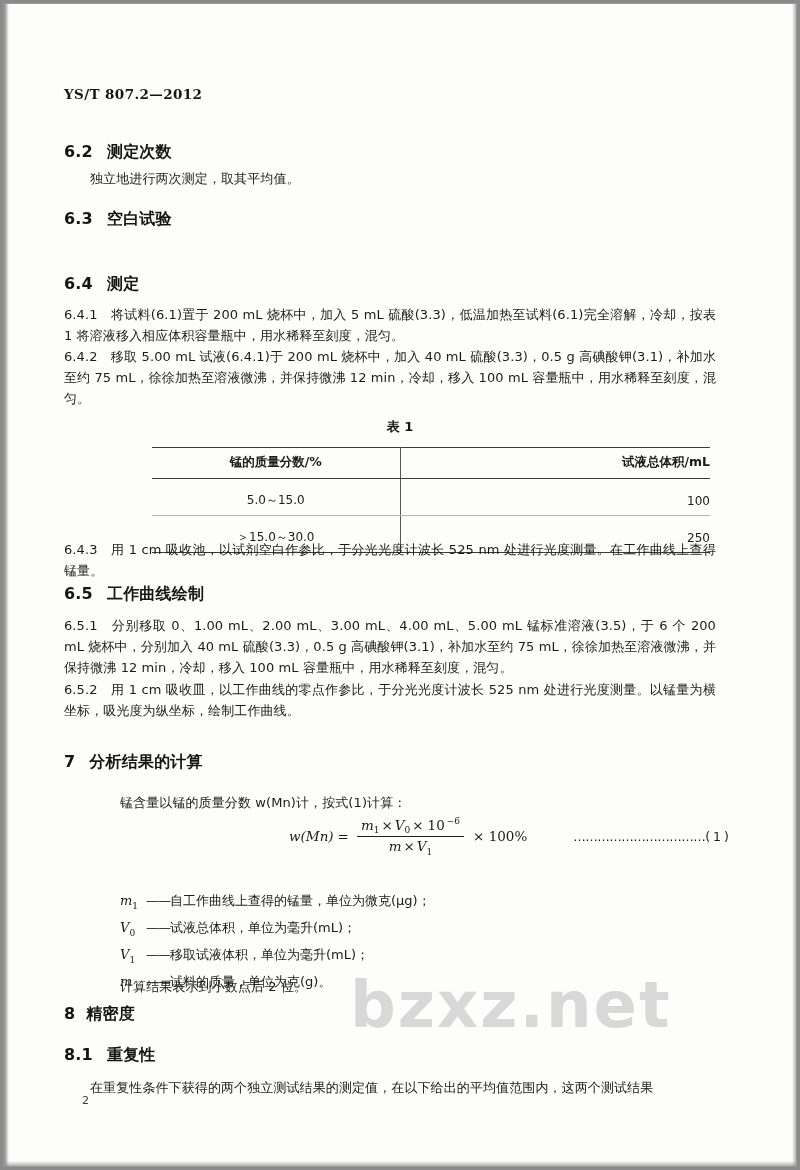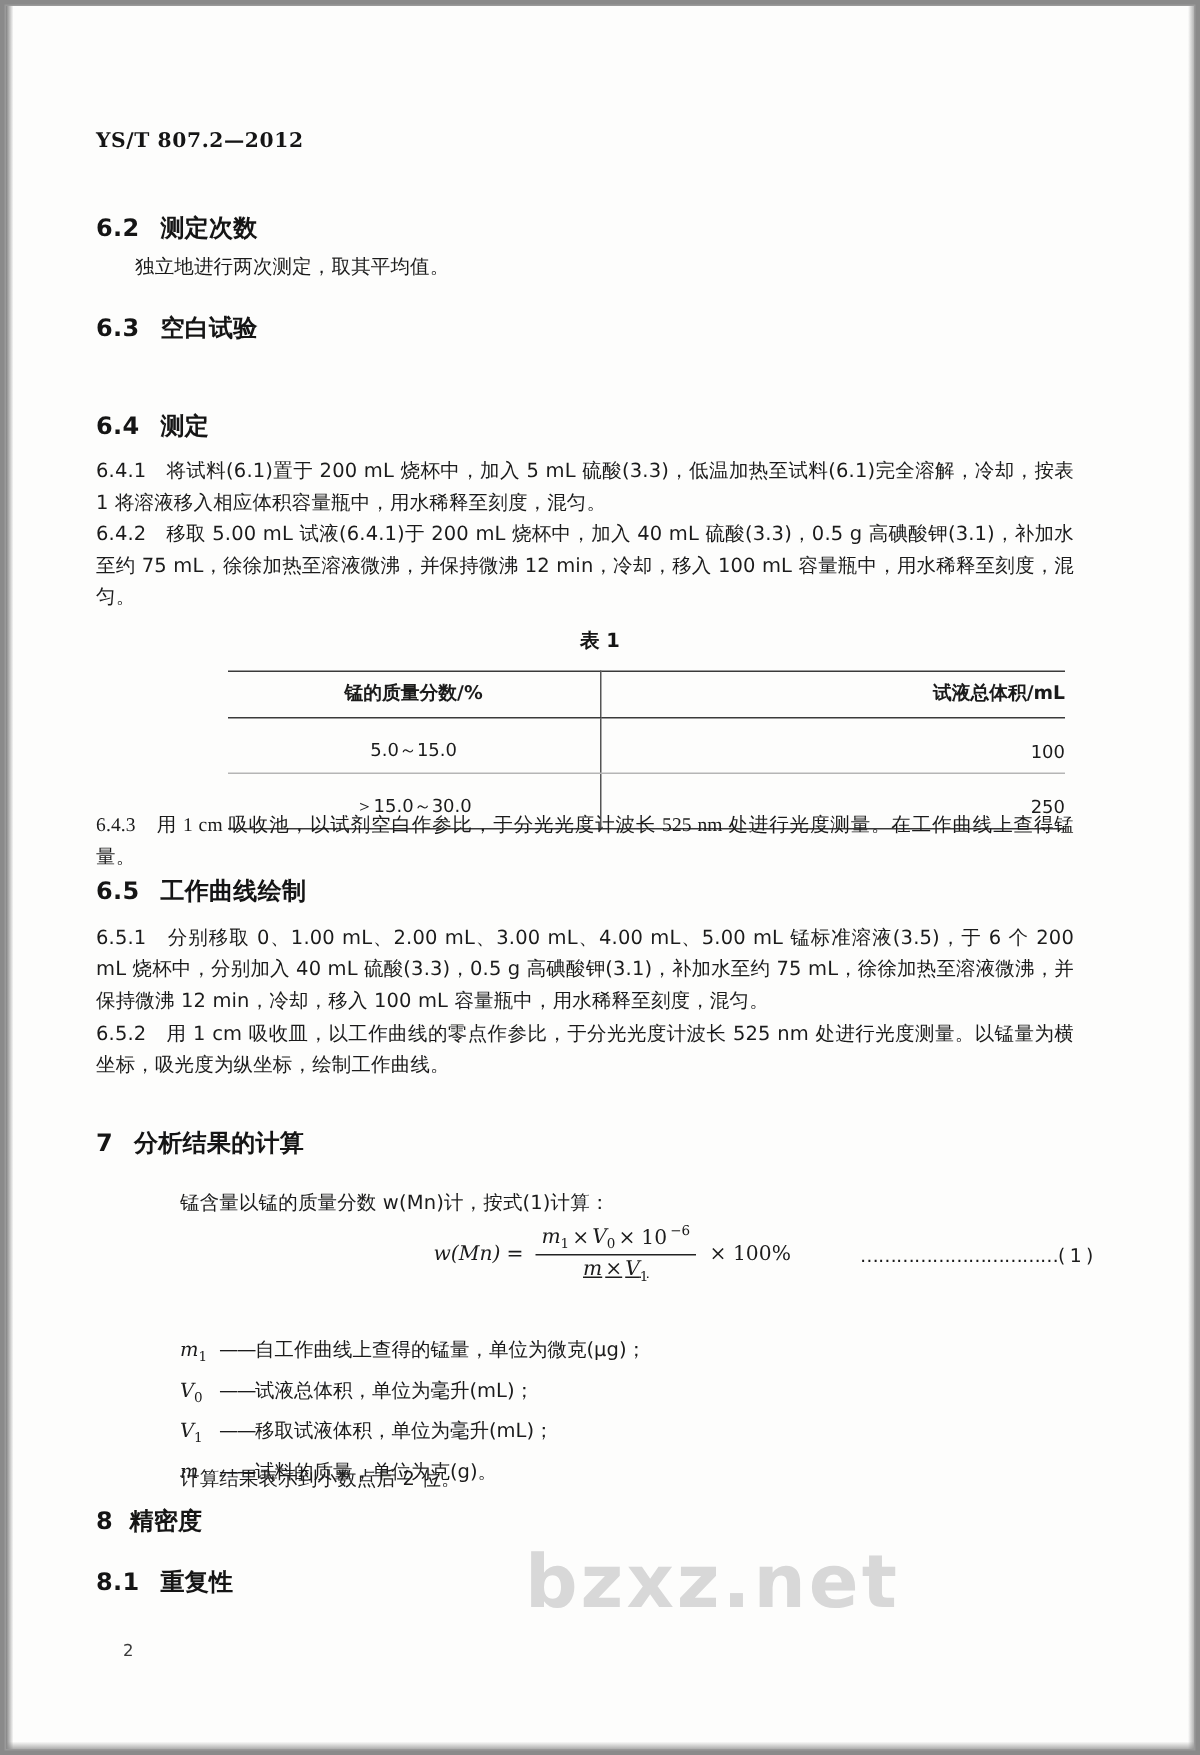--- a/index.html
+++ b/index.html
@@ -46,23 +46,23 @@
     left: 0; top: 0;
     width: 792px;
     height: 1162px;
     color: #1b1b1b;
   }
 
   
   .watermark {
     position: absolute;
     left: 346px;
-    top: 1022px;
+    top: 964px;
     font-family: "DejaVu Sans", "Liberation Sans", sans-serif;
-    font-size: 49px;
+    font-size: 64px;
     font-weight: 700;
     letter-spacing: 2px;
     color: #d8d8d8;
     white-space: nowrap;
     user-select: none;
     z-index: 0;
   }
 
   .layer {
     position: relative;
@@ -178,21 +178,20 @@
   .frac .top {
     padding: 0 4px 1px 4px;
     border-bottom: 1.1px solid #222;
     font-style: italic;
     white-space: nowrap;
   }
   .frac .bot {
     padding: 1px 4px 0 4px;
     font-style: italic;
     white-space: nowrap;
-    text-decoration: underline;
   }
   .frac .top .opr, .frac .bot .opr { font-style: normal; padding: 0 2px; }
   .formula .tail { margin-left: 5px; font-style: normal; }
   .eqno {
     margin-left: 46px;
     font-size: 12.5px;
     letter-spacing: -.5px;
     white-space: nowrap;
     font-family: "DejaVu Sans", sans-serif;
   }
@@ -270,21 +269,21 @@
           <td class="c1 num">5.0～15.0</td>
           <td class="c2 num">100</td>
         </tr>
         <tr>
           <td class="c1 num">＞15.0～30.0</td>
           <td class="c2 num">250</td>
         </tr>
       </tbody>
     </table>
 
-    <div class="para block" style="left:60px; top:535px; width:652px;font-family:Liberation Serif, serif;">6.4.3　用 1 cm 吸收池，以试剂空白作参比，于分光光度计波长 525 nm 处进行光度测量。在工作曲线上查得锰量。</div>
+    <div class="para block" style="left:60px; top:535px; width:652px;">6.4.3　用 1 cm 吸收池，以试剂空白作参比，于分光光度计波长 525 nm 处进行光度测量。在工作曲线上查得锰量。</div>
 
     <div class="sec-head" style="left:60px; top:580px;">
       <span class="num">6.5</span><span class="gap"></span><span>工作曲线绘制</span>
     </div>
     <div class="para block" style="left:60px; top:611px; width:652px;">6.5.1　分别移取 0、1.00 mL、2.00 mL、3.00 mL、4.00 mL、5.00 mL 锰标准溶液(3.5)，于 6 个 200 mL 烧杯中，分别加入 40 mL 硫酸(3.3)，0.5 g 高碘酸钾(3.1)，补加水至约 75 mL，徐徐加热至溶液微沸，并保持微沸 12 min，冷却，移入 100 mL 容量瓶中，用水稀释至刻度，混匀。</div>
     <div class="para block" style="left:60px; top:675px; width:652px;">6.5.2　用 1 cm 吸收皿，以工作曲线的零点作参比，于分光光度计波长 525 nm 处进行光度测量。以锰量为横坐标，吸光度为纵坐标，绘制工作曲线。</div>
 
     <div class="sec-head" style="left:60px; top:748px;">
       <span class="num">7</span><span class="gap"></span><span>分析结果的计算</span>
     </div>
@@ -321,17 +320,18 @@
 
     <div class="para block" style="left:116px; top:972px; width:600px;">计算结果表示到小数点后 2 位。</div>
 
     <div class="sec-head" style="left:60px; top:1000px;">
       <span class="num">8</span><span class="gap" style="width:11px;"></span><span>精密度</span>
     </div>
 
     <div class="sec-head" style="left:60px; top:1041px;">
       <span class="num">8.1</span><span class="gap"></span><span>重复性</span>
     </div>
+    <div class="para" style="left:60px; top:1073px; width:652px; text-indent:26px;">在重复性条件下获得的两个独立测试结果的测定值，在以下给出的平均值范围内，这两个测试结果</div>
 
     <div class="page-number">2</div>
 
   </div>
 </div>
 
 </body></html>

